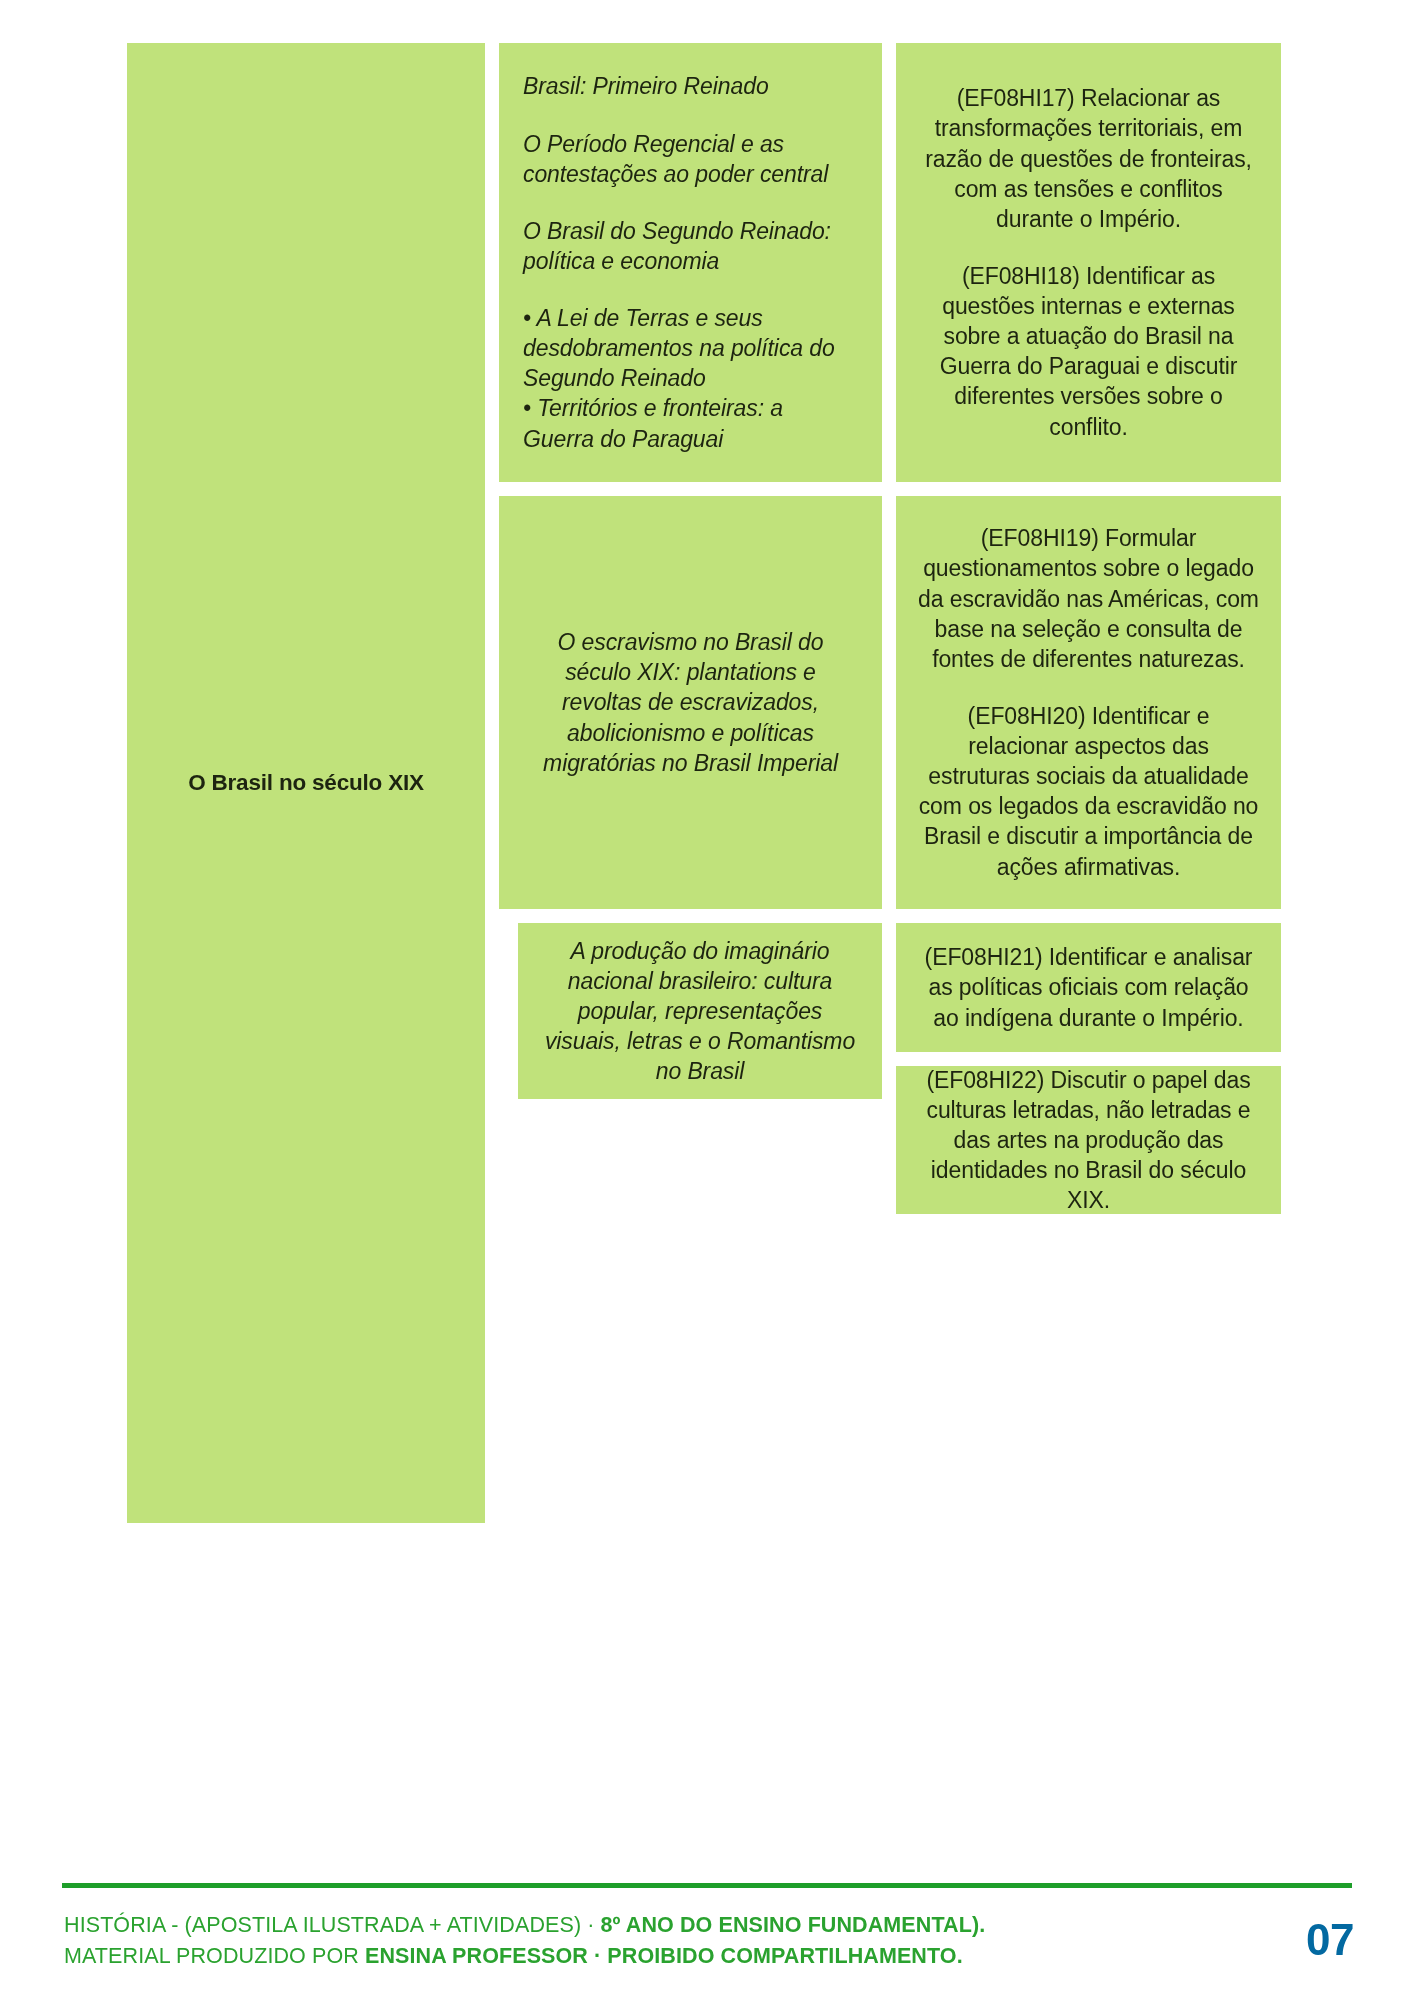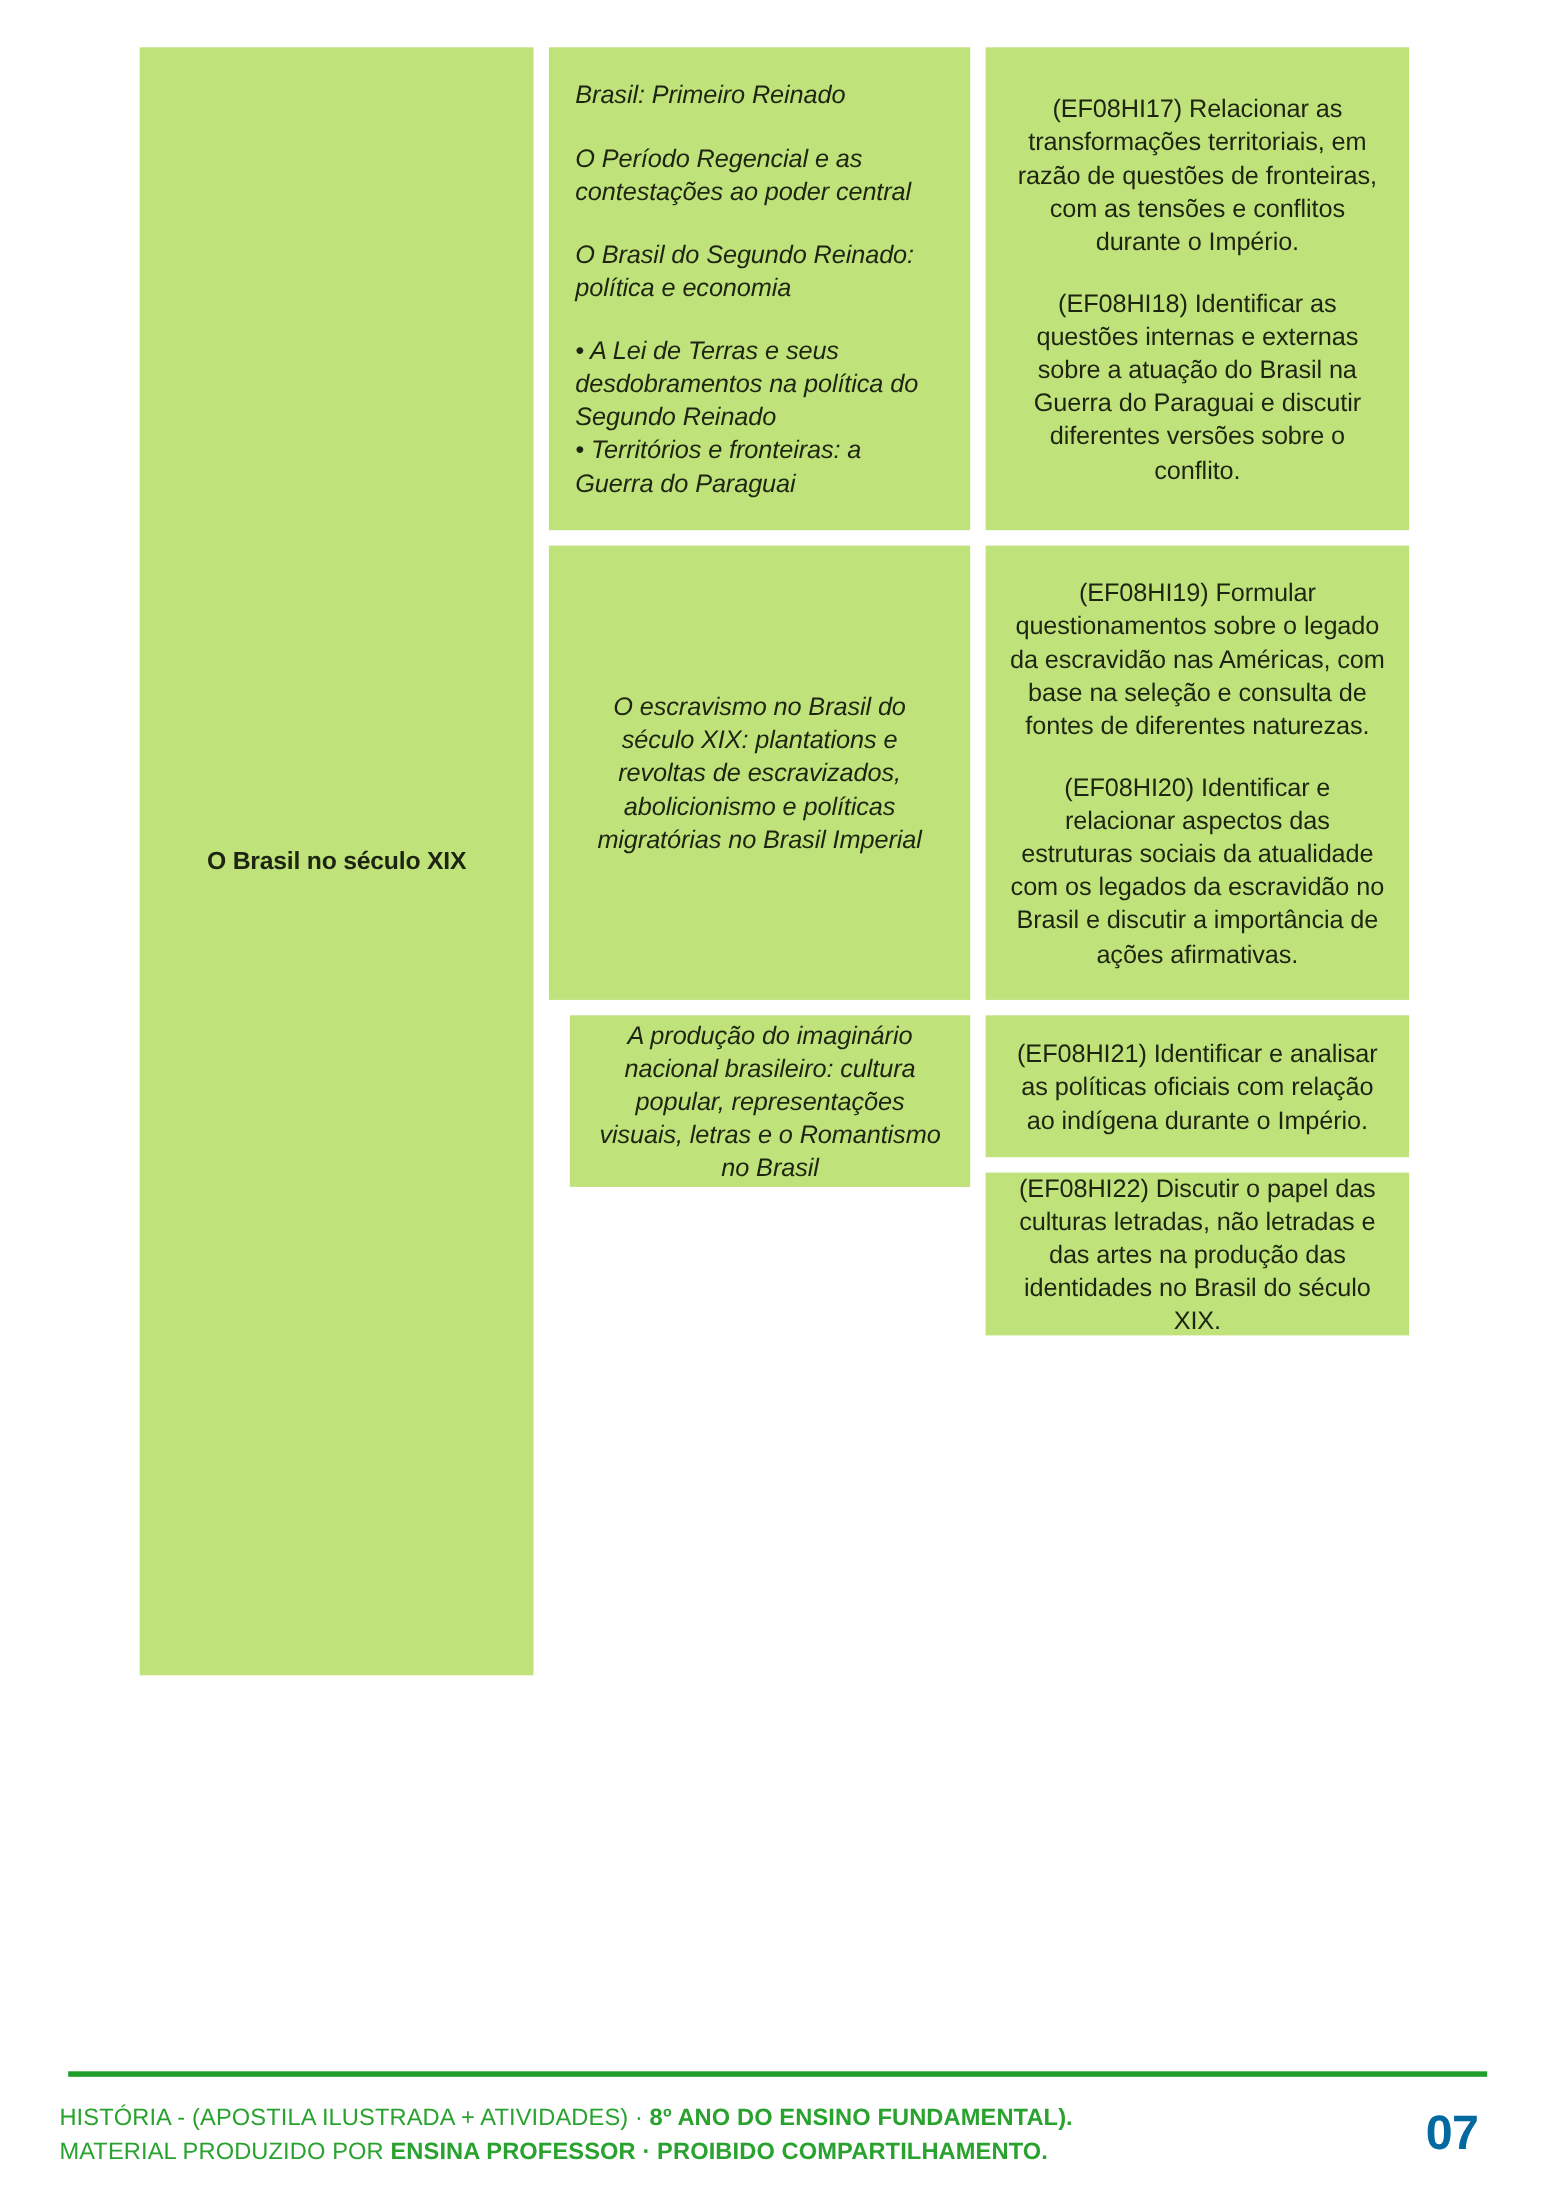--- a/index.html
+++ b/index.html
@@ -119,36 +119,36 @@
     font-weight: normal;
   }
 
   
   .r1-obj { height: 439px; }
   .r1-skl { height: 439px; }
   .r2-obj { height: 413px; }
   .r2-skl { height: 413px; }
   .r3-obj { height: 129px; }
   .r3-skl { height: 129px; }
-  .r4-obj { height: 156px; margin-left: 19px; }
+  .r4-obj { height: 176px; margin-left: 19px; }
   .r4-skl { height: 148px; }
 
   
   .footer-rule {
     position: absolute;
     left: 62px;
     top: 1883px;
     width: 1290px;
     height: 5px;
     background: #1e9e2a;
   }
 
   .footer {
     position: absolute;
-    left: 54px;
+    left: 64px;
     top: 1910px;
     width: 1290px;
     display: flex;
     flex-direction: row;
     align-items: flex-start;
     justify-content: space-between;
   }
 
   .footer-lines {
     font-size: 21.5px;

